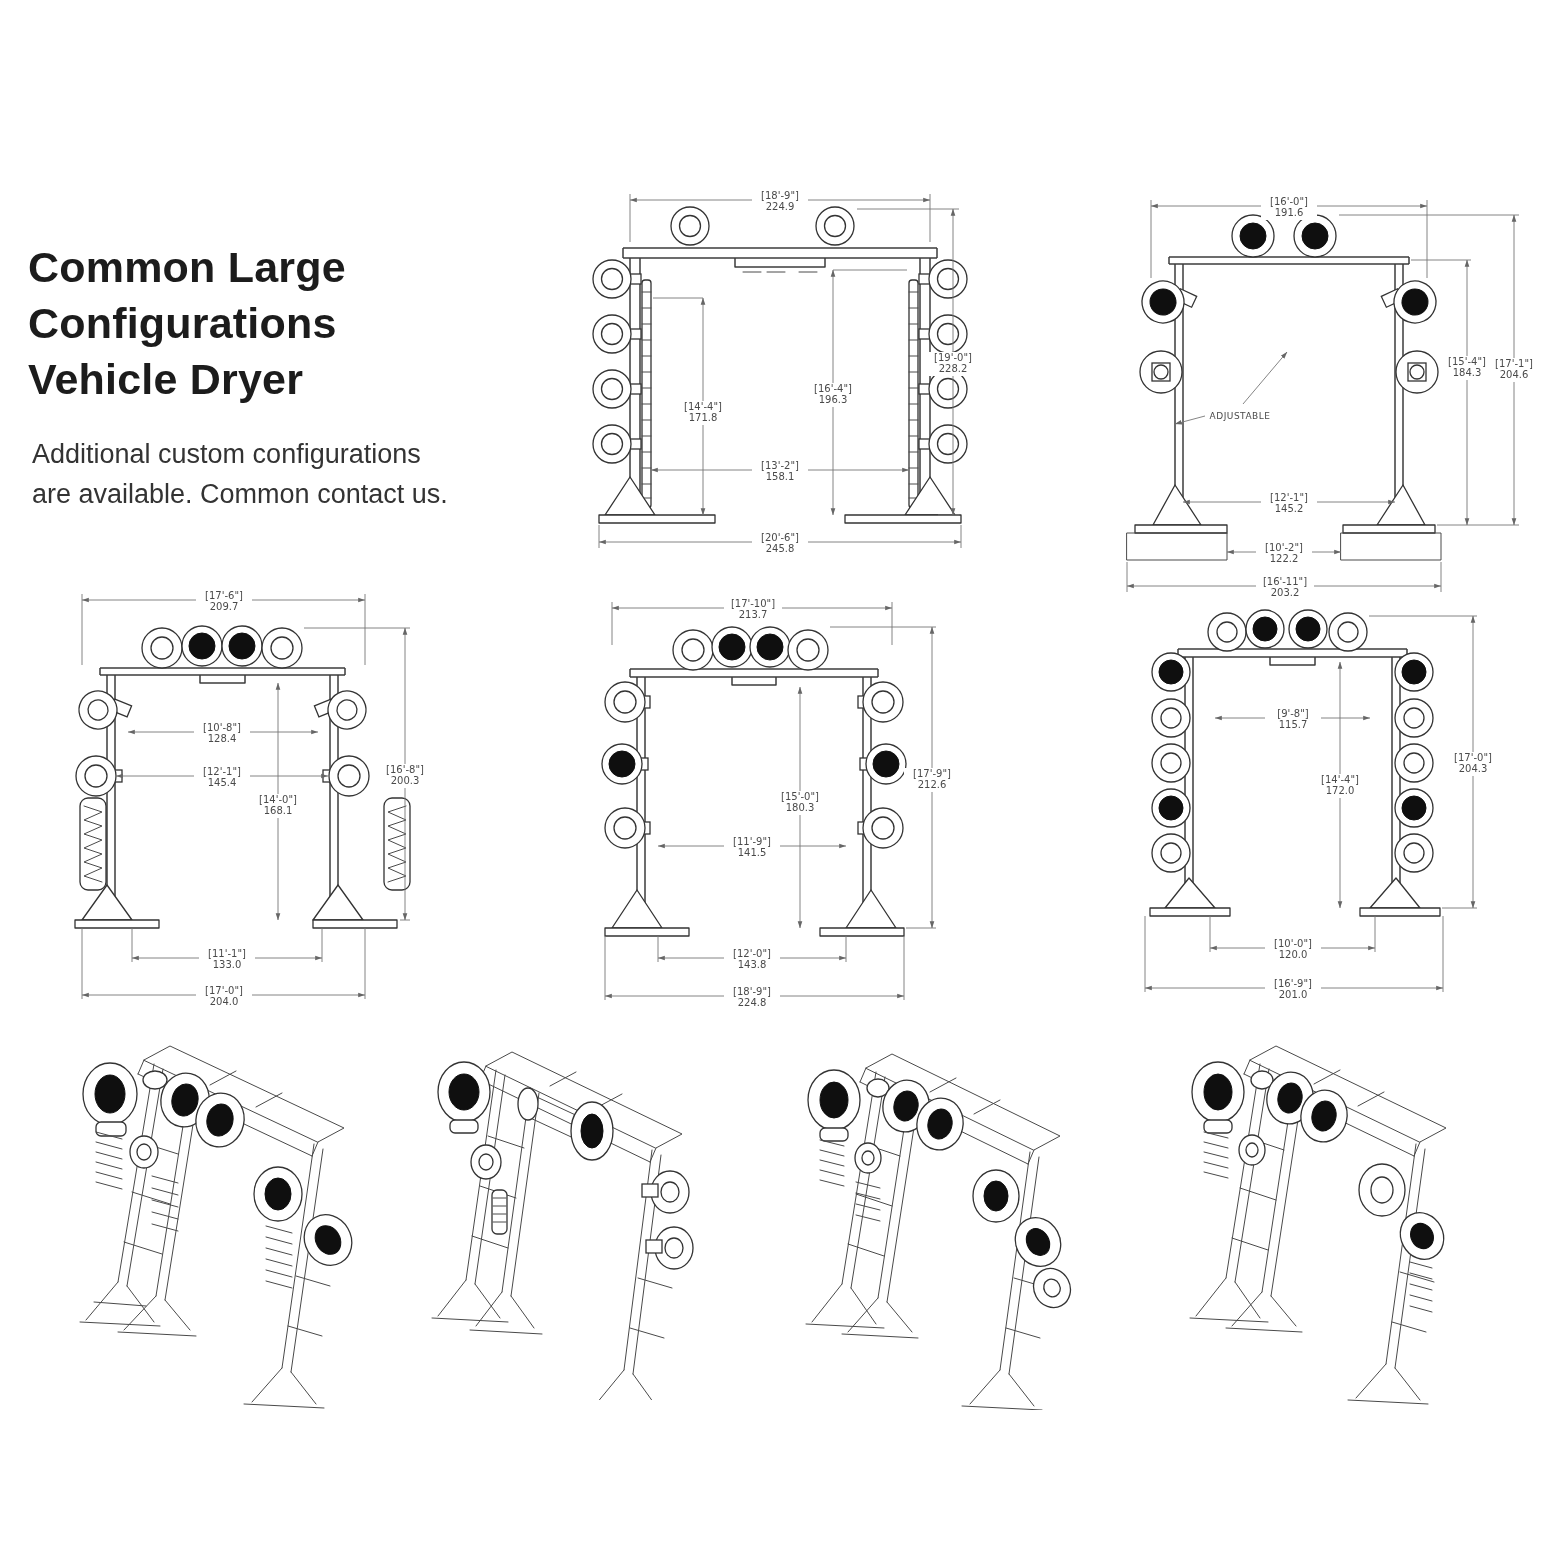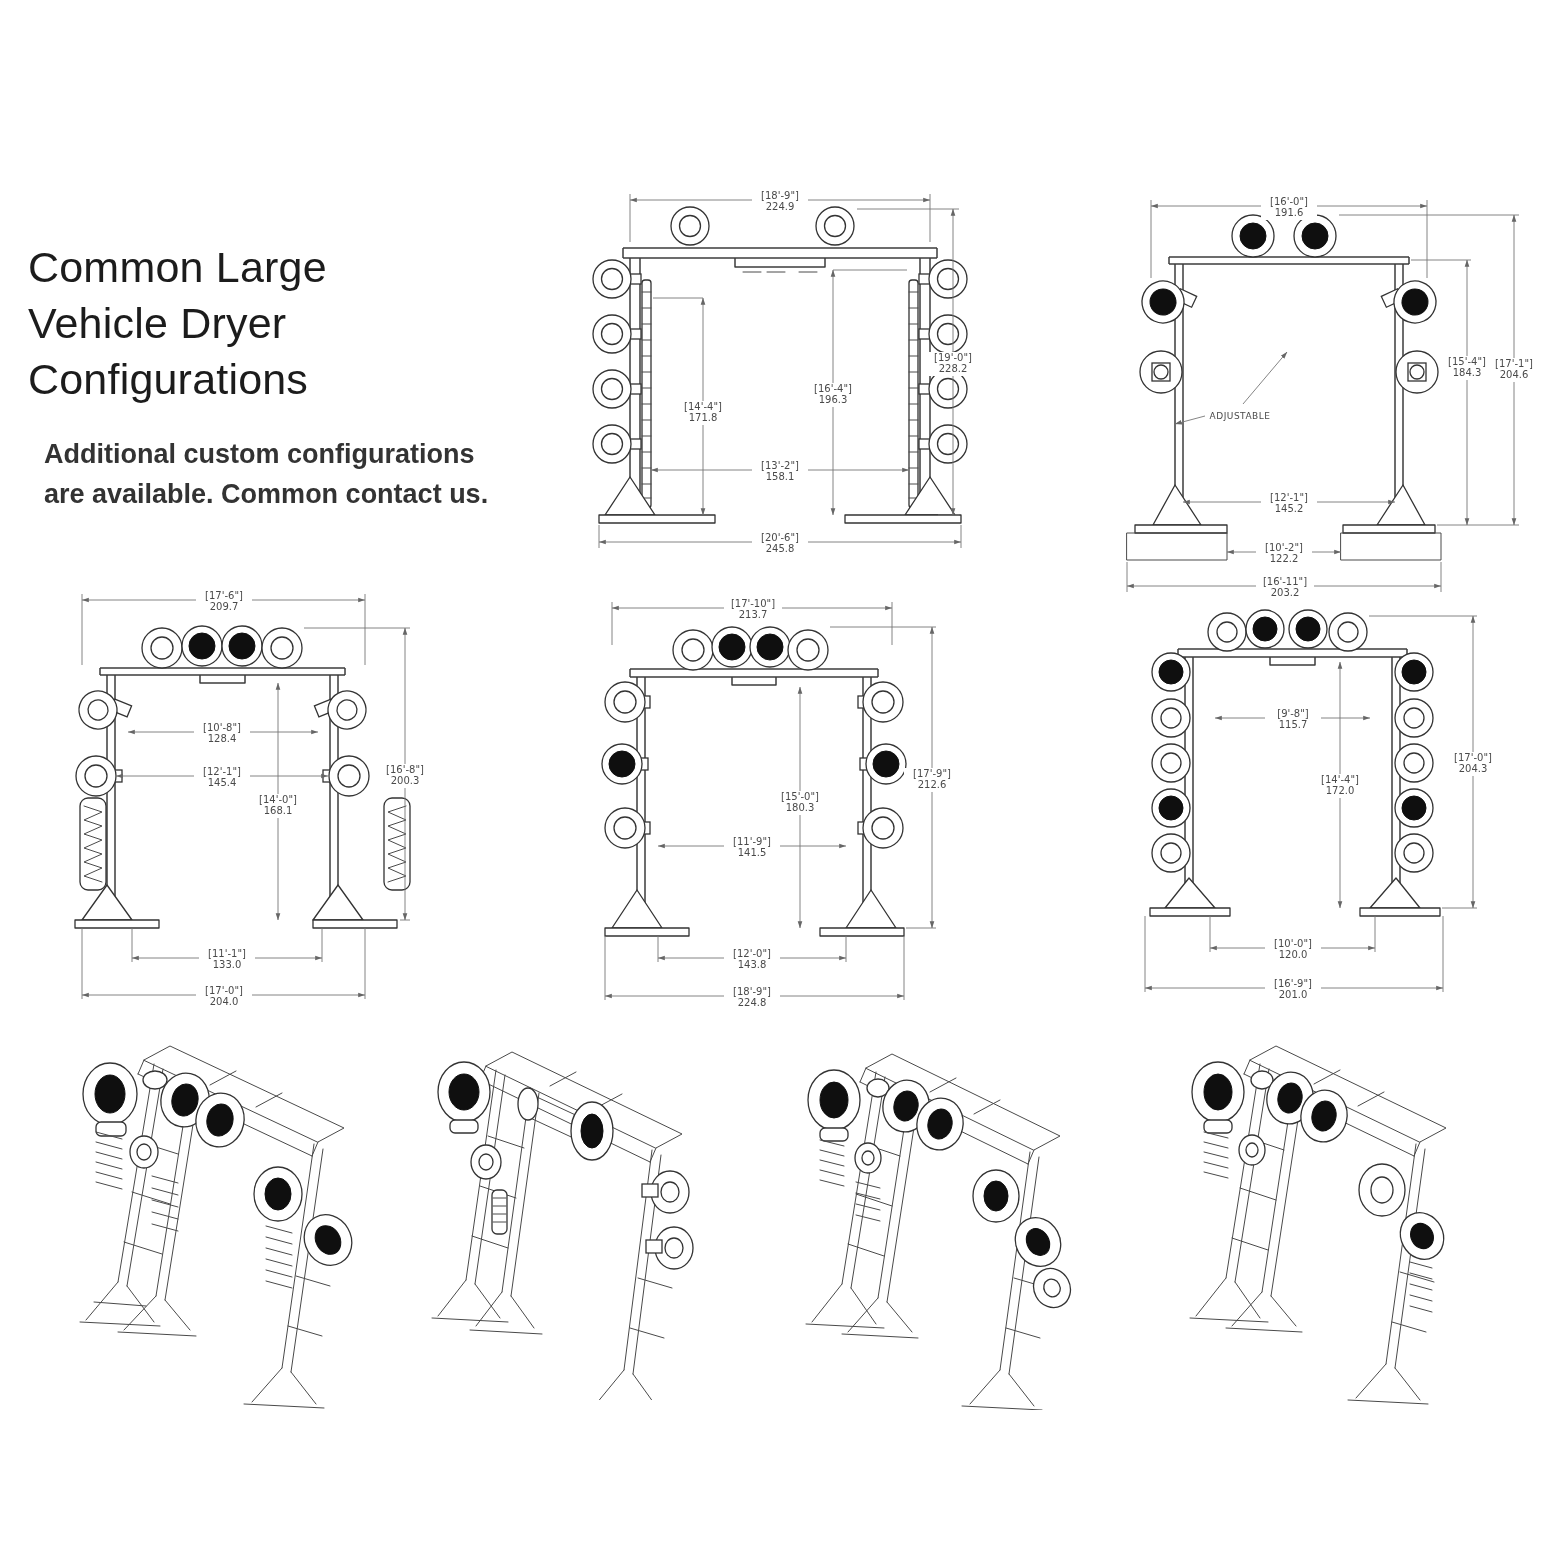--- a/index.html
+++ b/index.html
@@ -1,42 +1,42 @@
 <!DOCTYPE html>
 <html><head>
 <meta charset="utf-8">
 <style>
   html,body{margin:0;padding:0;background:#fff;}
   .canvas{position:relative;width:1563px;height:1563px;background:#ffffff;overflow:hidden;
           font-family:"Liberation Sans",sans-serif;}
   .title-block{position:absolute;left:28px;top:240px;width:490px;}
-  .title-block h1{margin:0;font-size:43px;line-height:1.3;font-weight:400;color:#1c1c1c;letter-spacing:.2px;}
+  .title-block h1{margin:0;font-size:43px;line-height:1.3;font-weight:700;color:#1c1c1c;letter-spacing:.2px;}
   .title-block h1 span{display:block;}
-  .title-block p{margin:26px 0 0 16px;font-size:27px;line-height:1.5;color:#333;font-weight:700;}
+  .title-block p{margin:26px 0 0 4px;font-size:27px;line-height:1.5;color:#333;font-weight:400;}
   .title-block p span{display:block;}
   svg.diagram{position:absolute;}
   .frame{stroke:#3c3c3c;stroke-width:1.5;fill:none;stroke-linejoin:round;}
   .thin{stroke:#4a4a4a;stroke-width:1;fill:none;stroke-linejoin:round;stroke-linecap:round;}
   .fillw{fill:#ffffff;stroke:#333;stroke-width:1.3;}
   .dark{fill:#0f0f0f;stroke:#0f0f0f;}
   .dim{stroke:#777;stroke-width:.9;fill:none;}
   .lbl rect{fill:#fff;stroke:none;}
   text.dt{font-family:"DejaVu Sans",sans-serif;font-size:10px;fill:#4a4a4a;text-anchor:middle;}
   text.note{font-family:"DejaVu Sans",sans-serif;font-size:9px;fill:#4a4a4a;text-anchor:middle;letter-spacing:.5px;}
 </style>
 </head>
 <body>
 
 <div class="canvas">
 
   <div class="title-block">
     <h1>
       <span>Common Large</span>
+      <span>Configurations</span>
       <span>Vehicle Dryer</span>
-      <span>Configurations</span>
     </h1>
     <p>
       <span>Additional custom configurations</span>
       <span>are available. Common contact us.</span>
     </p>
   </div>
 
   <svg class="diagram" style="left:585px;top:180px" width="390" height="390" viewBox="0 0 390 390">
     <defs>
       <marker id="ar1" viewBox="0 0 10 10" refX="9.5" refY="5" markerWidth="8" markerHeight="8" orient="auto-start-reverse">

